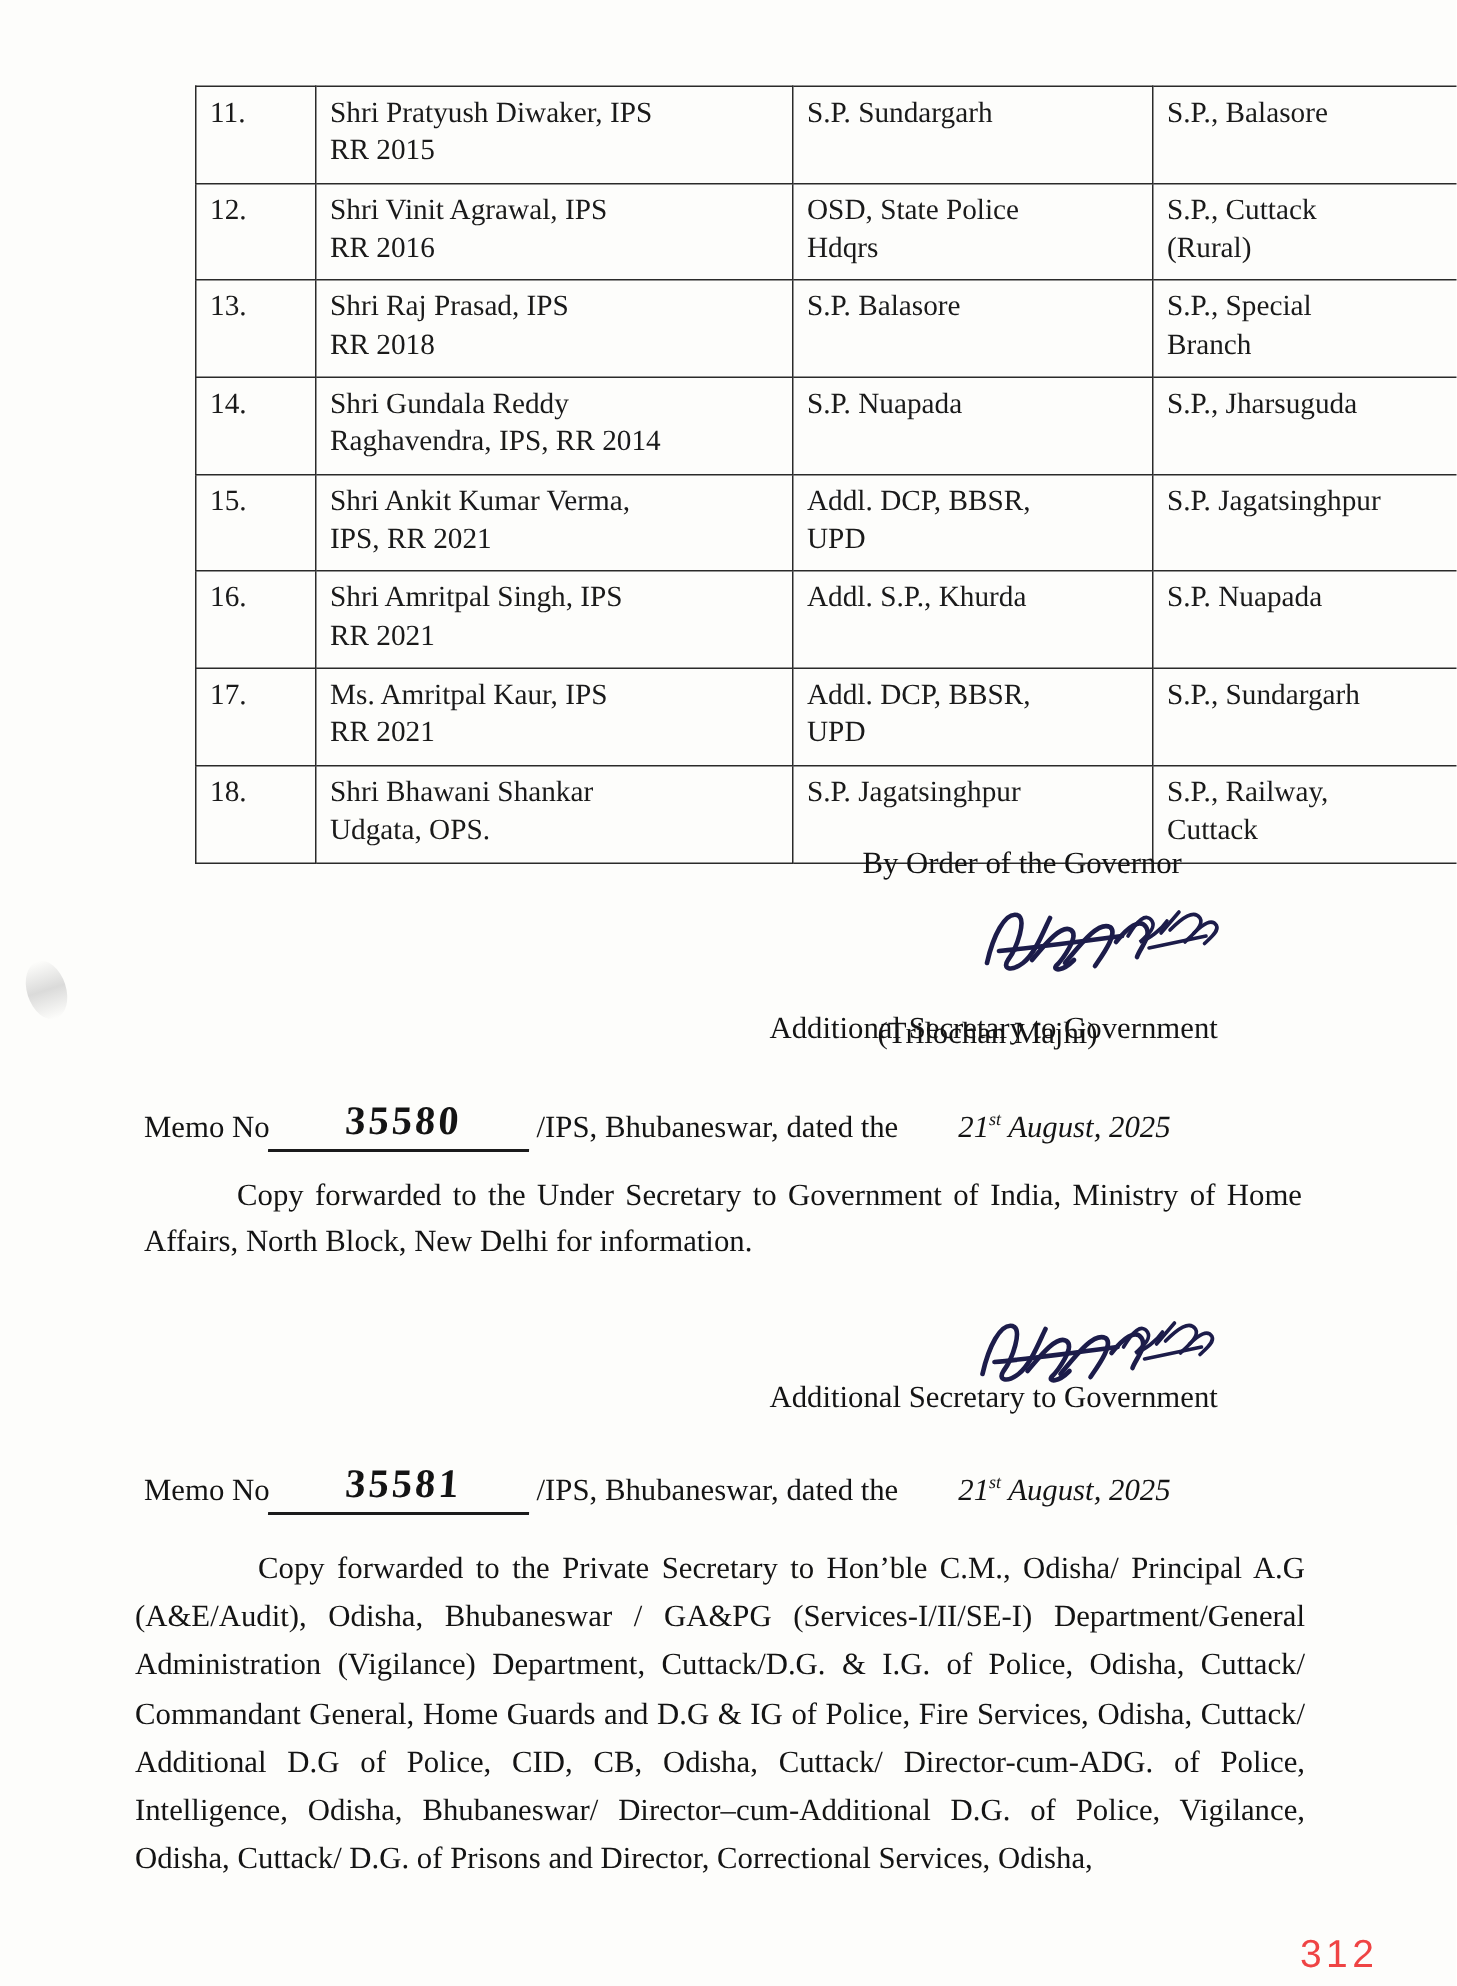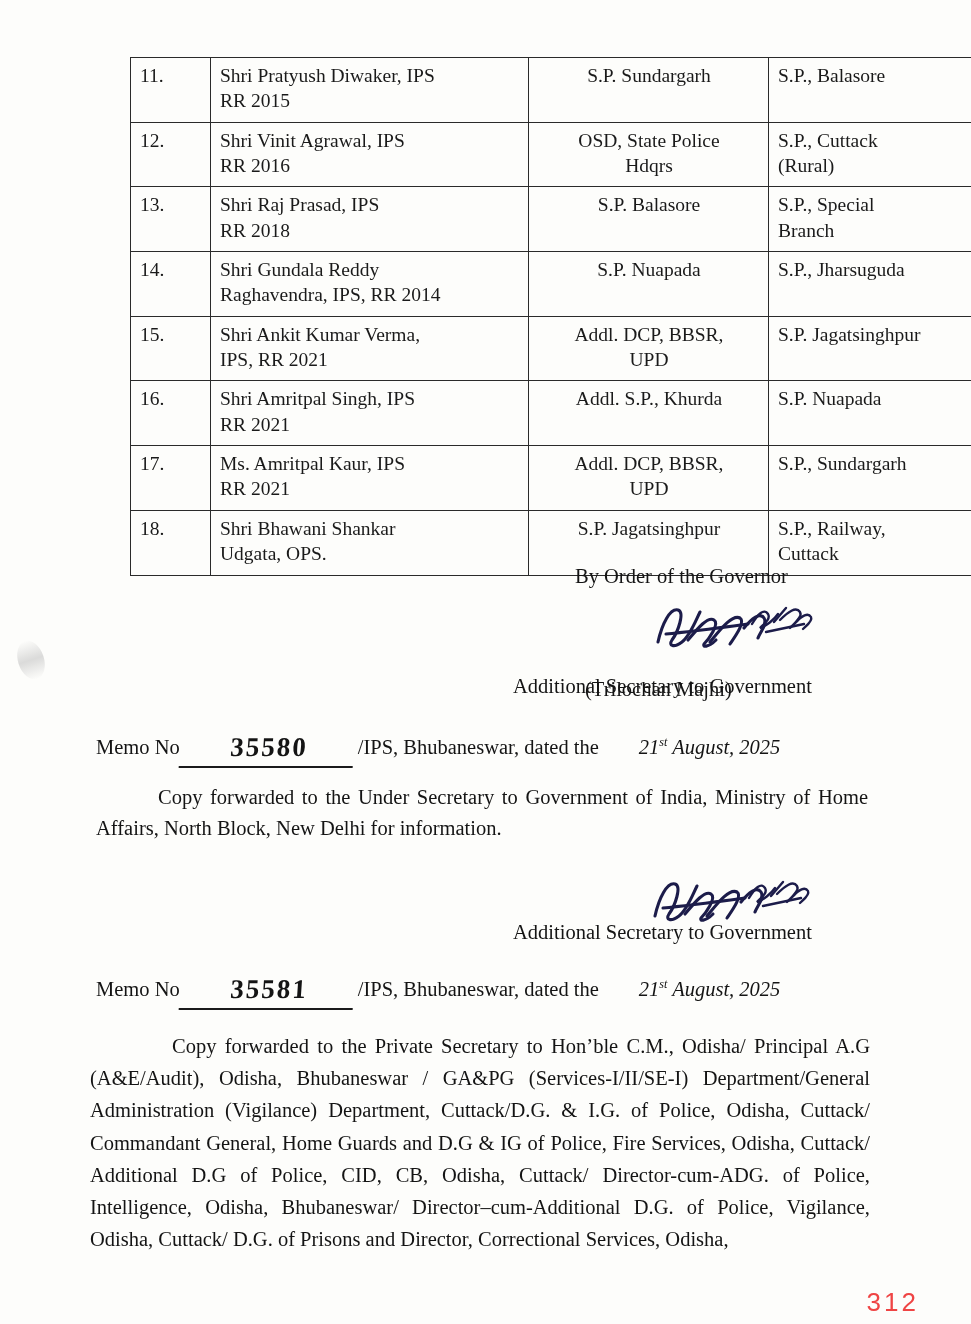--- a/index.html
+++ b/index.html
@@ -38,21 +38,21 @@
   table.officers td {
     border: 1.4px solid #2a2a2a;
     vertical-align: top;
     padding: 5px 8px 8px 9px;
     font-size: 19.5px;
     line-height: 1.30;
     font-family: "Liberation Serif", serif;
   }
   td.c-sl    { width: 62px; }
   td.c-name  { width: 300px; }
-  td.c-from  { width: 222px; text-align: center; }
+  td.c-from  { width: 222px; }
   td.c-to    { width: 196px; }
   td.c-sl { padding-left: 11px; }
   .nm2 { display:block; }
 
   
   .doc-text {
     position: absolute;
     font-family: "Liberation Serif", serif;
     font-size: 20.5px;
     line-height: 1.42;
@@ -72,21 +72,21 @@
   .sign-title1 {
     left: 513px;
     top: 672px;
     font-size: 20.5px;
   }
 
   .memo-row1 { left: 96px; top: 727px; width: 800px; }
   .memo-row2 { left: 96px; top: 969px; width: 800px; }
   .memo-row1 .memo-line, .memo-row2 .memo-line {
     display: flex;
-    align-items: center;
+    align-items: flex-end;
     white-space: nowrap;
   }
   .memo-label { font-size: 20.5px; }
   .memo-no {
     font-family: "Liberation Serif", serif;
     font-size: 27px;
     letter-spacing: 2px;
     font-weight: 600;
     padding: 0 10px 0 14px;
     border-bottom: 2px solid #1b1b1b;

